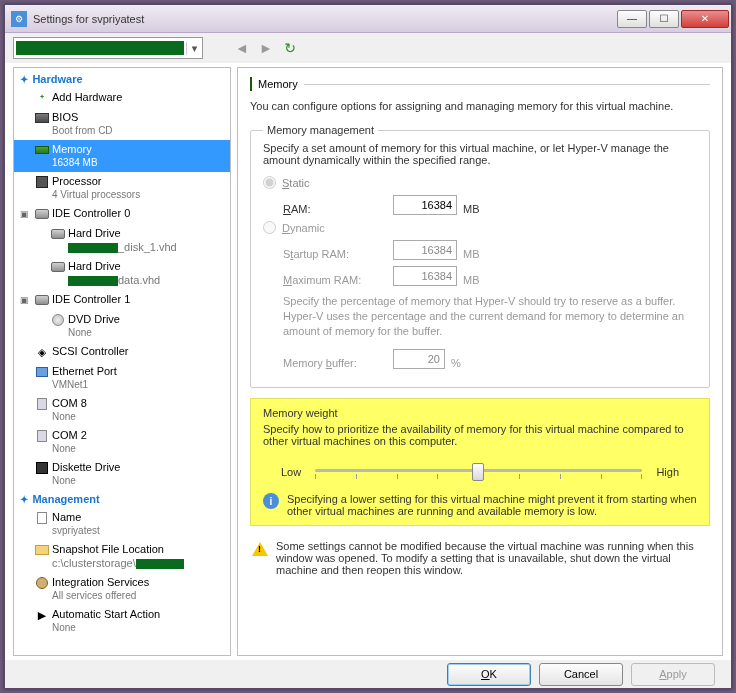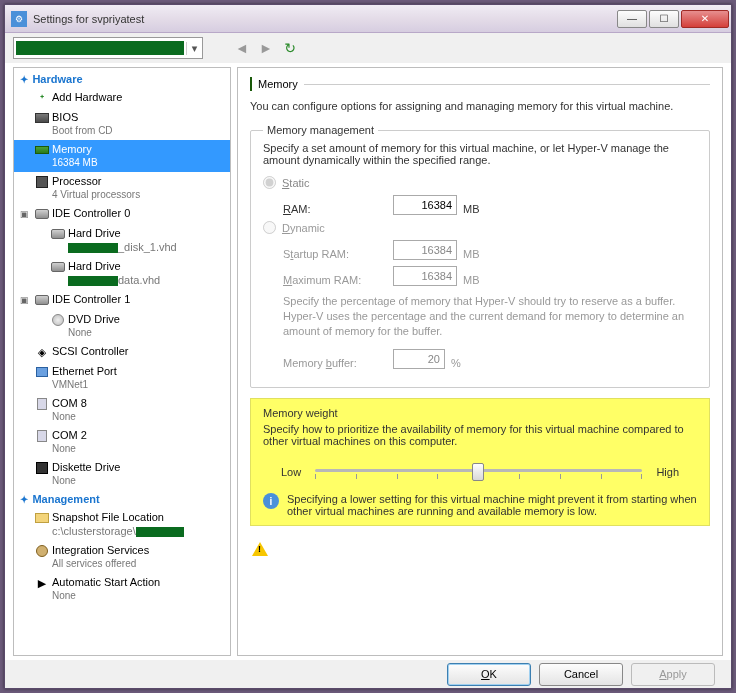--- a/index.html
+++ b/index.html
@@ -244,20 +244,30 @@
           </span>
       </div>
 
       <div class="tree-section">
         <span class="toggle">✦</span>
         <span>Management</span>
       </div>
       <div class="tree-item">
         <span class="exp"></span>
           <span class="ico">
+            <span class="ic-doc"></span>
+          </span>
+        <span class="labels">
+            <span>Name</span>
+            <span class="sub">svpriyatest</span>
+          </span>
+      </div>
+      <div class="tree-item">
+        <span class="exp"></span>
+          <span class="ico">
             <span class="ic-folder"></span>
           </span>
         <span class="labels">
             <span>Snapshot File Location</span>
             <span class="sub"><span>c:\clusterstorage\</span><span class="redact-s" style="width:48px"></span></span>
           </span>
       </div>
       <div class="tree-item">
         <span class="exp"></span>
           <span class="ico">
@@ -347,20 +357,21 @@
           <span>High</span>
         </div>
         <div class="info-row">
           <div class="info-ico">i</div>
           <div>Specifying a lower setting for this virtual machine might prevent it from starting when other virtual machines are running and available memory is low.</div>
         </div>
       </div>
 
       <div class="warn-row">
         <div class="warn-ico"></div>
+        <div>Some settings cannot be modified because the virtual machine was running when this window was opened. To modify a setting that is unavailable, shut down the virtual machine and then reopen this window.</div>
       </div>
     </div>
   </div>
 
   <div class="buttons">
     <div class="btn default">
         <span><u>O</u>K</span>
       </div>
     <div class="btn">Cancel</div>
     <div class="btn disabled">

